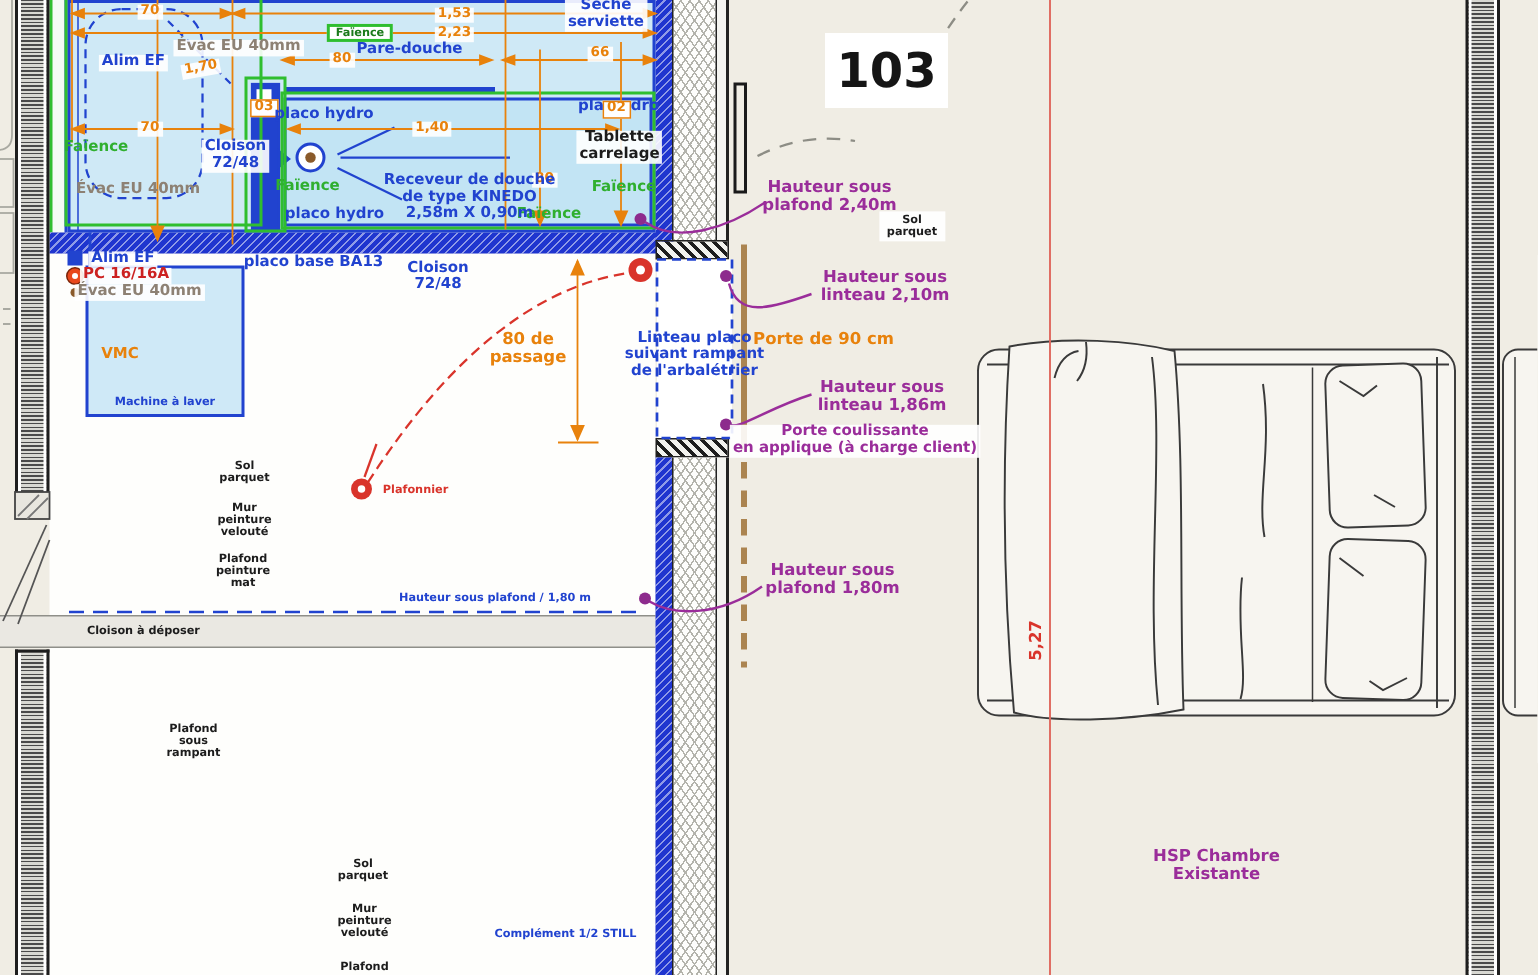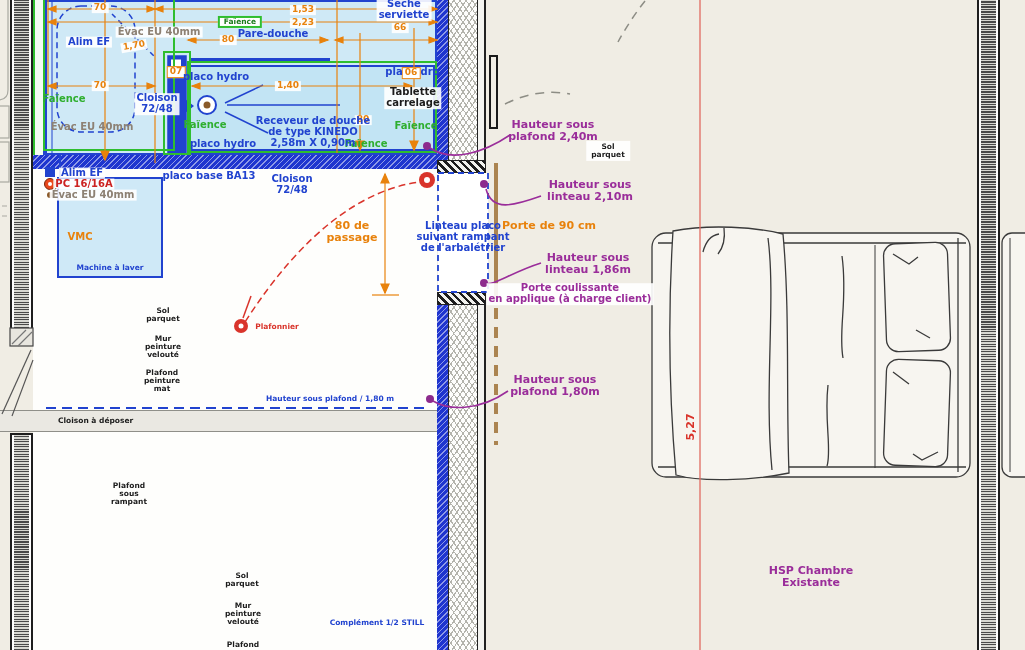--- a/index.html
+++ b/index.html
@@ -205,32 +205,33 @@
       <circle cx="484" cy="283" r="4"></circle>
       <circle cx="430" cy="399" r="4"></circle>
     </g>
 
     <g stroke="#8d8d85" fill="none" stroke-width="1.5">
       <path d="M 645,1 Q 630,20 618,42" stroke-dasharray="8 6"></path>
       <path d="M 505,104 Q 537,88 570,94" stroke-dasharray="9 7"></path>
     </g>
   </svg>
 
+  <div id="room-number">103</div>
 
   <span class="lbl o s9 bg" style="left:100px;top:8px">70</span>
   <span class="lbl o s9 bg" style="left:303px;top:10px">1,53</span>
   <span class="lbl o s9 bg" style="left:303px;top:23px">2,23</span>
   <span class="lbl o s9 bg" style="left:228px;top:40px">80</span>
-  <span class="lbl o s9 bg" style="left:400px;top:28px">66</span>
+  <span class="lbl o s9 bg" style="left:400px;top:36px">66</span>
   <span class="lbl o s9 bg" style="left:134px;top:46px;transform:translate(-50%,-50%) rotate(-10deg)">1,70</span>
   <span class="lbl o s9 bg" style="left:100px;top:86px">70</span>
   <span class="lbl o s9 bg" style="left:288px;top:86px">1,40</span>
   <span class="lbl o s9 bg" style="left:363px;top:120px">80</span>
-  <span class="lbl o s9 obox" style="left:411px;top:73px">06</span>
-  <span class="lbl o s9 obox" style="left:176px;top:72px">07</span>
+  <span class="lbl o s9 obox" style="left:411px;top:73px">02</span>
+  <span class="lbl o s9 obox" style="left:176px;top:72px">03</span>
 
   <span class="lbl b s6 bg" style="left:89px;top:42px">Alim EF</span>
   <span class="lbl gy s6 bg" style="left:159px;top:32px">Évac EU 40mm</span>
   <span class="lbl b s6 bg" style="left:404px;top:10px">Sèche
 serviette</span>
   <span class="lbl b s6" style="left:273px;top:34px">Pare-douche</span>
   <span class="lbl b s6" style="left:216px;top:77px">placo hydro</span>
   <span class="lbl b s6" style="left:223px;top:144px">placo hydro</span>
   <span class="lbl b s6" style="left:394px;top:72px">pla</span>
   <span class="lbl b s6" style="left:430px;top:72px">dro</span>

